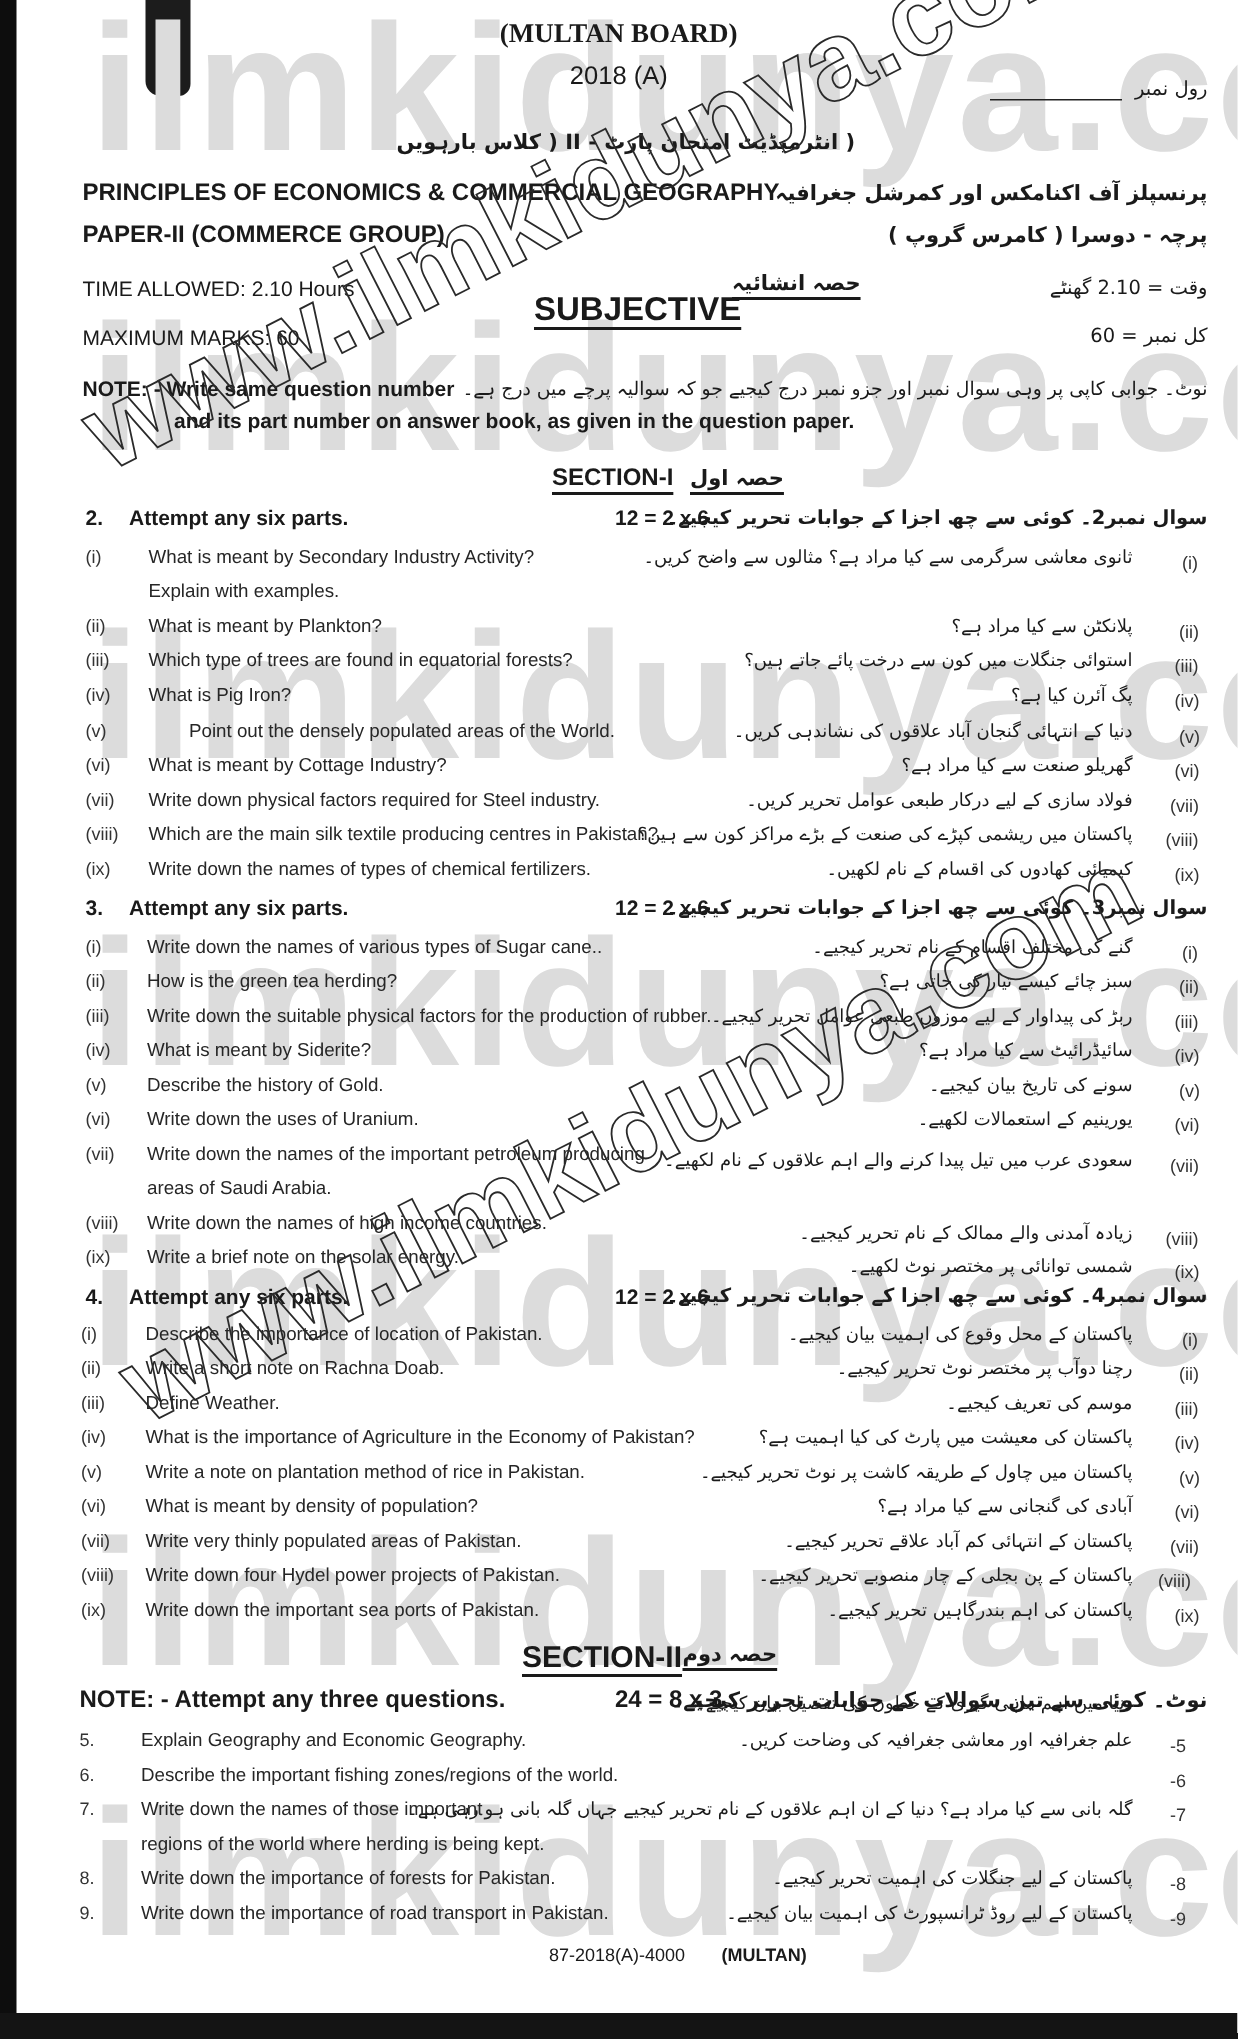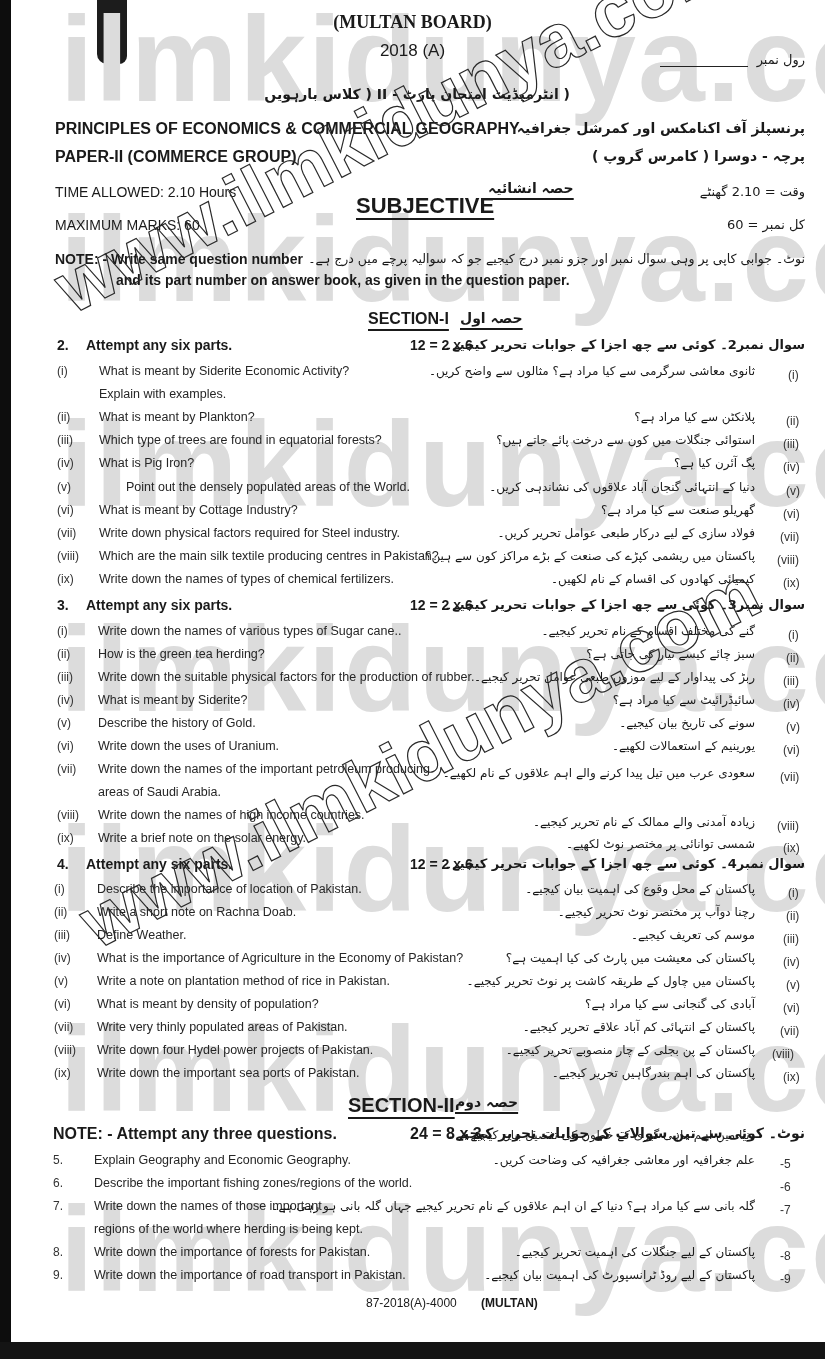--- a/index.html
+++ b/index.html
@@ -76,21 +76,21 @@
 <div class="abs u" style="left:368px;top:310px;font-size:16px;font-weight:bold;">SECTION-I</div>
 <div class="abs urdu-b u" style="left:460px;top:310px;">حصہ اول</div>
 
 <div>
   <div class="abs qhead" style="left:57px;top:337px;">2.</div>
   <div class="abs qhead" style="left:86px;top:337px;">Attempt any six parts.</div>
   <div class="abs qhead" style="left:410px;top:337px;">12 = 2 x 6</div>
   <div class="abs urdu-b" style="right:20px;top:337px;font-size:13px;">سوال نمبر2۔ کوئی سے چھ اجزا کے جوابات تحریر کیجیے۔</div>
 
   <div class="abs num" style="left:57px;top:364px;">(i)</div>
-  <div class="abs qtext" style="left:99px;top:364px;">What is meant by Siderite Economic Activity?</div>
+  <div class="abs qtext" style="left:99px;top:364px;">What is meant by Secondary Industry Activity?</div>
   <div class="abs qtext" style="left:99px;top:387px;">Explain with examples.</div>
   <div class="abs urdu" style="right:70px;top:364px;">ثانوی معاشی سرگرمی سے کیا مراد ہے؟ مثالوں سے واضح کریں۔</div>
   <div class="abs rnum" style="left:788px;top:368px;">(i)</div>
 
   <div class="abs num" style="left:57px;top:410px;">(ii)</div>
   <div class="abs qtext" style="left:99px;top:410px;">What is meant by Plankton?</div>
   <div class="abs urdu" style="right:70px;top:410px;">پلانکٹن سے کیا مراد ہے؟</div>
   <div class="abs rnum" style="left:786px;top:414px;">(ii)</div>
 
   <div class="abs num" style="left:57px;top:433px;">(iii)</div>

